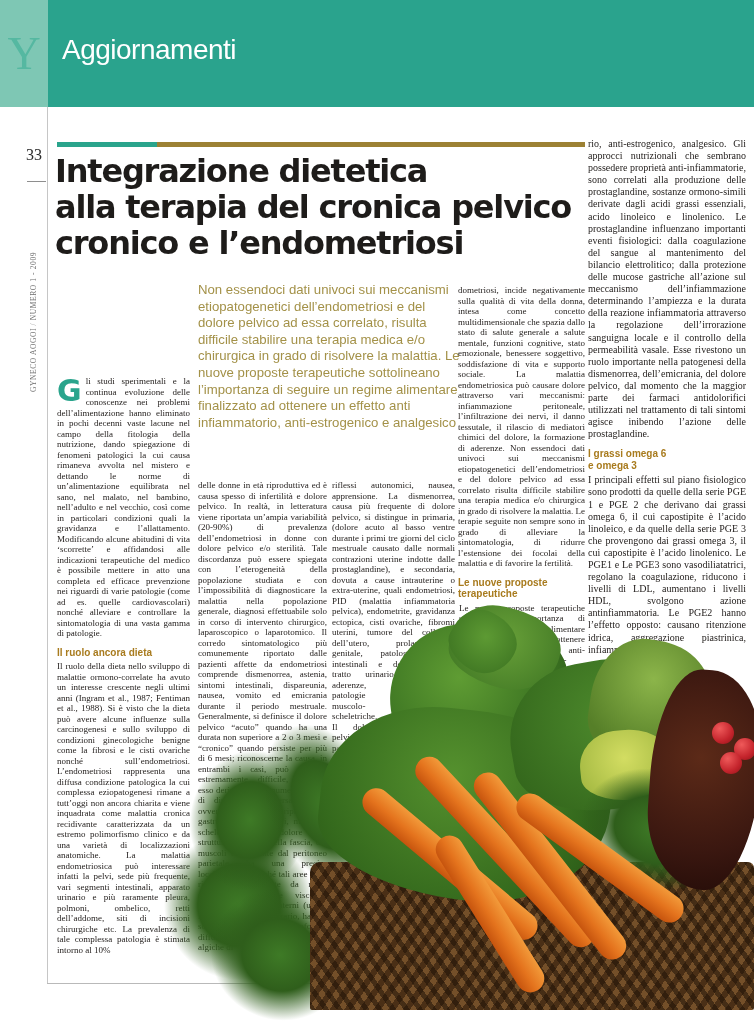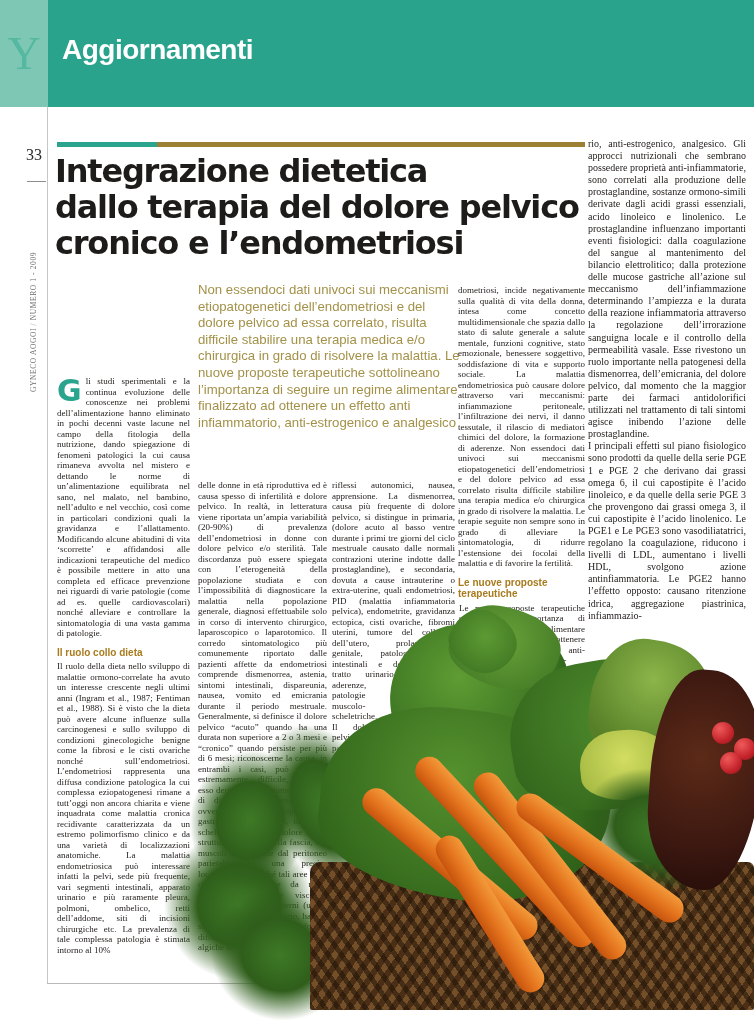--- a/index.html
+++ b/index.html
@@ -5,21 +5,21 @@
   html,body{margin:0;padding:0;background:#ffffff;}
   #page{position:relative;width:754px;height:1024px;background:#fff;overflow:hidden;
         font-family:"Liberation Serif",serif;color:#262220;}
 
   
   .header{position:absolute;left:0;top:0;width:754px;height:107px;background:#2aa38d;}
   .y-square{position:absolute;left:0;top:0;width:48px;height:107px;background:#7ec7b4;
             display:flex;align-items:center;justify-content:center;}
   .y-glyph{font-family:"Liberation Serif",serif;font-size:46px;color:#55b8a1;line-height:1;}
   .section-title{position:absolute;left:62px;top:34px;font-family:"Liberation Sans",sans-serif;
-            font-weight:bold;font-size:28px;letter-spacing:-0.5px;color:#ffffff;}
+            font-weight:normal;font-size:28px;letter-spacing:-0.5px;color:#ffffff;}
 
   
   .margin-vline{position:absolute;left:47px;top:107px;width:1px;height:876px;background:#c6c6c6;}
   .bottom-hline{position:absolute;left:47px;top:983px;width:707px;height:1px;background:#b9b9b9;z-index:1;}
   .page-number{position:absolute;left:22px;top:146px;width:24px;text-align:center;
             font-size:16px;color:#2c2c2c;}
   .page-number-rule{position:absolute;left:27px;top:181px;width:19px;height:1px;background:#8e8e8e;}
   .journal-vert{position:absolute;left:29px;top:192px;height:200px;
             writing-mode:vertical-rl;transform:rotate(180deg);
             font-size:7.5px;letter-spacing:0.6px;color:#6f6f6f;white-space:nowrap;}
@@ -84,28 +84,28 @@
   </div>
 
   <div class="margin-vline"></div>
   <div class="page-number">33</div>
   <div class="page-number-rule"></div>
   <div class="journal-vert">GYNECO AOGOI / NUMERO 1 - 2009</div>
   <div class="bottom-hline"></div>
 
   <div class="title-rule"></div>
   <h1 class="article-title" style="margin:0;">Integrazione dietetica
-dallo terapia del dolore pelvico
+alla terapia del cronica pelvico
 cronico e l’endometriosi</h1>
 
   <div class="intro">Non essendoci dati univoci sui meccanismi etiopatogenetici dell’endometriosi e del dolore pelvico ad essa correlato, risulta difficile stabilire una terapia medica e/o chirurgica in grado di risolvere la malattia. Le nuove proposte terapeutiche sottolineano l’importanza di seguire un regime alimentare finalizzato ad ottenere un effetto anti infiammatorio, anti-estrogenico e analgesico</div>
 
   <div class="col" id="col1">
     <p><span class="dropcap">G</span><span>li studi sperimentali e la continua evoluzione delle conoscenze nei problemi dell’alimentazione hanno eliminato in pochi decenni vaste lacune nel campo della fitologia della nutrizione, dando spiegazione di fenomeni patologici la cui causa rimaneva avvolta nel mistero e dettando le norme di un’alimentazione equilibrata nel sano, nel malato, nel bambino, nell’adulto e nel vecchio, così come in particolari condizioni quali la gravidanza e l’allattamento. Modificando alcune abitudini di vita ‘scorrette’ e affidandosi alle indicazioni terapeutiche del medico è possibile mettere in atto una completa ed efficace prevenzione nei riguardi di varie patologie (come ad es. quelle cardiovascolari) nonché alleviare e controllare la sintomatologia di una vasta gamma di patologie.</span></p>
-    <div class="h-gold">Il ruolo collo dieta</div>
+    <div class="h-gold">Il ruolo ancora dieta</div>
     <p>Il ruolo della dieta nello sviluppo di malattie ormono-correlate ha avuto un interesse crescente negli ultimi anni (Ingram et al., 1987; Fentiman et al., 1988). Si è visto che la dieta può avere alcune influenze sulla carcinogenesi e sullo sviluppo di condizioni ginecologiche benigne come la fibrosi e le cisti ovariche nonché sull’endometriosi. L’endometriosi rappresenta una diffusa condizione patologica la cui complessa eziopatogenesi rimane a tutt’oggi non ancora chiarita e viene inquadrata come malattia cronica recidivante caratterizzata da un estremo polimorfismo clinico e da una varietà di localizzazioni anatomiche. La malattia endometriosica può interessare infatti la pelvi, sede più frequente, vari segmenti intestinali, apparato urinario e più raramente pleura, polmoni, ombelico, retti dell’addome, siti di incisioni chirurgiche etc. La prevalenza di tale complessa patologia è stimata intorno al 10%</p>
   </div>
 
   <div class="col" id="col2">
     <p>delle donne in età riproduttiva ed è causa spesso di infertilità e dolore pelvico. In realtà, in letteratura viene riportata un’ampia variabilità (20-90%) di prevalenza dell’endometriosi in donne con dolore pelvico e/o sterilità. Tale discordanza può essere spiegata con l’eterogeneità della popolazione studiata e con l’impossibilità di diagnosticare la malattia nella popolazione generale, diagnosi effettuabile solo in corso di intervento chirurgico, laparoscopico o laparotomico. Il corredo sintomatologico più comunemente riportato dalle pazienti affette da endometriosi comprende dismenorrea, astenia, sintomi intestinali, dispareunia, nausea, vomito ed emicrania durante il periodo mestruale. Generalmente, si definisce il dolore pelvico “acuto” quando ha una durata non superiore a 2 o 3 mesi e “cronico” quando persiste per più di 6 mesi; riconoscerne la causa, in entrambi i casi, può risultare estremamente difficile, potendo esso derivare da un numero elevato di disturbi di diversa origine ovvero ginecologici, riproduttivi, gastrointestinali, urinari, muscolo-scheletrici. Solo il dolore delle strutture cutanee e della fascia, dei muscoli o derivante dal peritoneo parietale ha una precisa localizzazione poiché tali aree sono riccamente innervate da nervi sensitivi; il dolore viscerale derivante da organi interni (utero, intestino, etc.), al contrario, ha una scarsa localizzazione: è profondo, diffuso e si accompagna a risposte algiche di</p>
   </div>
 
   <div class="col" id="col3">
     <p>
       <span class="spr" style="width:1px;height:148px;"></span>
@@ -131,20 +131,22 @@
       <span class="spl" style="width:36px;height:11px;"></span>
       <span class="spl" style="width:50px;height:11px;"></span>
       <span class="spl" style="width:64px;height:11px;"></span>
       <span class="spl" style="width:80px;height:22px;"></span>
       <span>Le nuove proposte terapeutiche sottolineano l’importanza di seguire un regime alimentare finalizzato ad ottenere un effetto anti-infiammato-</span>
     </p>
   </div>
 
   <div class="col" id="col5">
     <p>rio, anti-estrogenico, analgesico. Gli approcci nutrizionali che sembrano possedere proprietà anti-infiammatorie, sono correlati alla produzione delle prostaglandine, sostanze ormono-simili derivate dagli acidi grassi essenziali, acido linoleico e linolenico. Le prostaglandine influenzano importanti eventi fisiologici: dalla coagulazione del sangue al mantenimento del bilancio elettrolitico; dalla protezione delle mucose gastriche all’azione sul meccanismo dell’infiammazione determinando l’ampiezza e la durata della reazione infiammatoria attraverso la regolazione dell’irrorazione sanguigna locale e il controllo della permeabilità vasale. Esse rivestono un ruolo importante nella patogenesi della dismenorrea, dell’emicrania, del dolore pelvico, dal momento che la maggior parte dei farmaci antidolorifici utilizzati nel trattamento di tali sintomi agisce inibendo l’azione delle prostaglandine.</p>
+    <div class="h-gold">I grassi omega 6
+e omega 3</div>
     <p>I principali effetti sul piano fisiologico sono prodotti da quelle della serie PGE 1 e PGE 2 che derivano dai grassi omega 6, il cui capostipite è l’acido linoleico, e da quelle della serie PGE 3 che provengono dai grassi omega 3, il cui capostipite è l’acido linolenico. Le PGE1 e Le PGE3 sono vasodiliatatrici, regolano la coagulazione, riducono i livelli di LDL, aumentano i livelli HDL, svolgono azione antinfiammatoria. Le PGE2 hanno l’effetto opposto: causano ritenzione idrica, aggregazione piastrinica, infiammazio-</p>
   </div>
 
   <div id="photo" title="Cesto di vimini con verdure fresche: carote, insalate verdi, lattuga rossa e ravanelli">
 
     <div class="ph shadow" style="left:70px;top:340px;width:260px;height:70px;"></div>
     <div class="ph shadow" style="left:500px;top:330px;width:110px;height:90px;"></div>
 
     <div class="ph fern leaf" style="left:14px;top:230px;width:150px;height:150px;transform:rotate(-15deg);"></div>
     <div class="ph fern leaf" style="left:60px;top:290px;width:140px;height:130px;transform:rotate(20deg);"></div>

